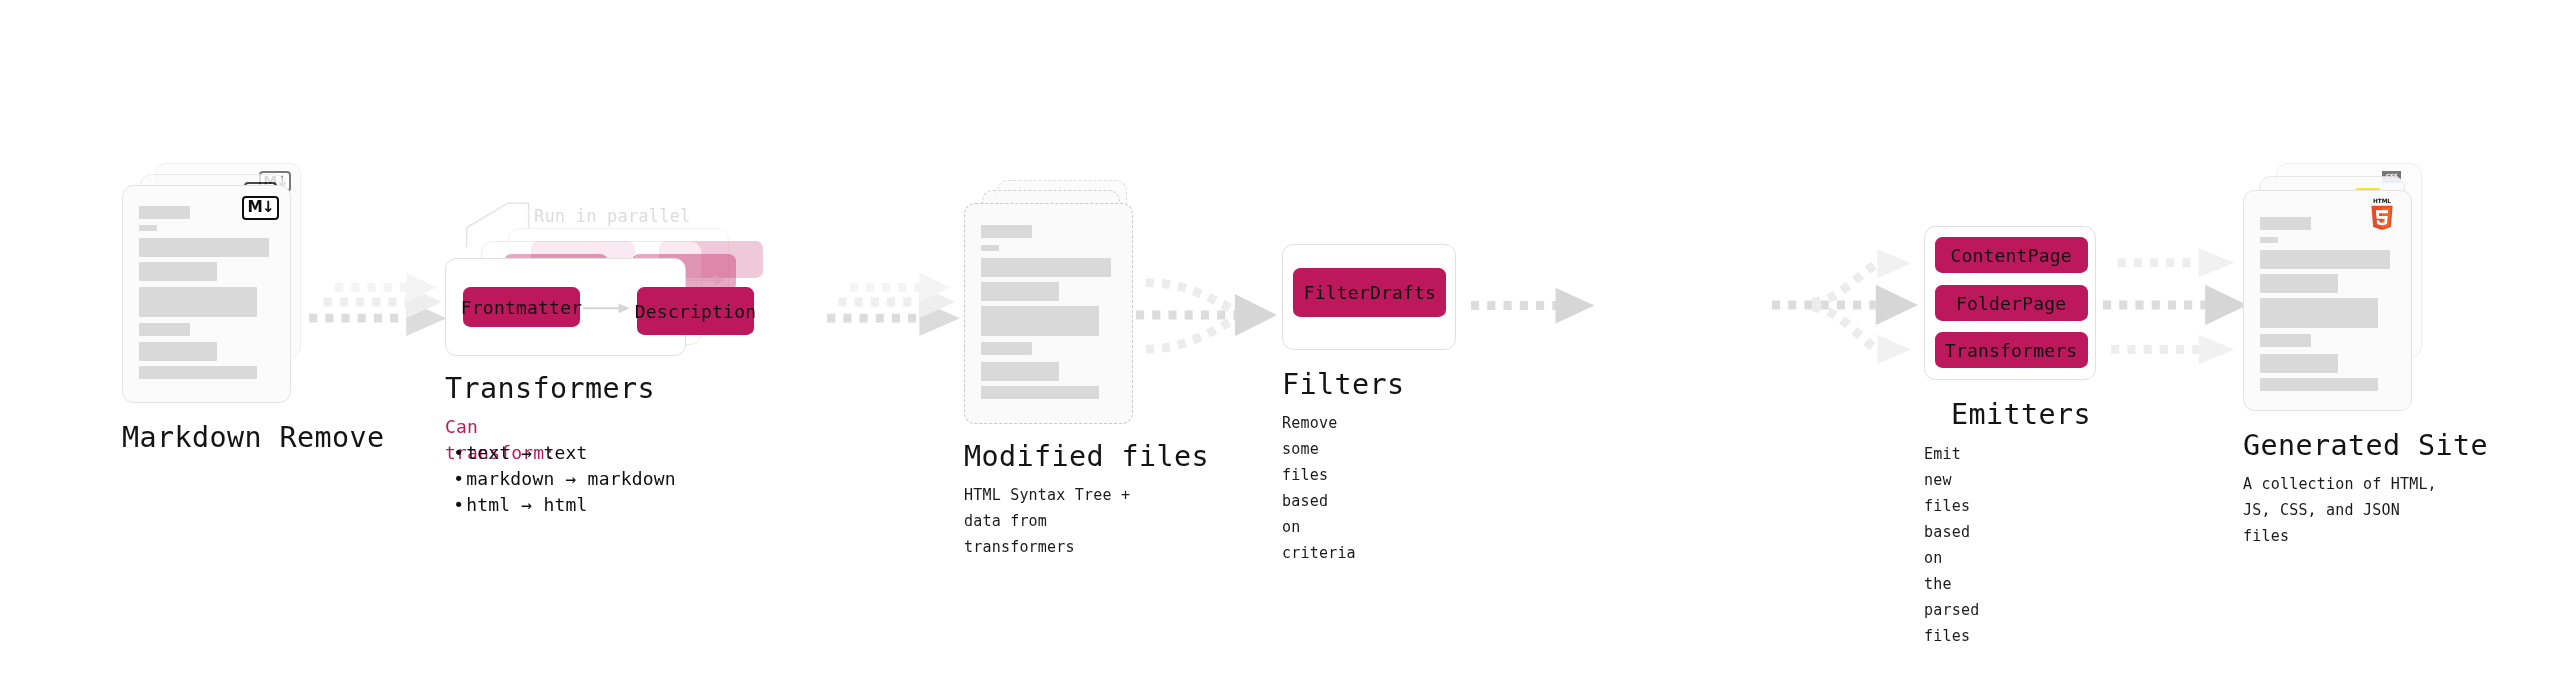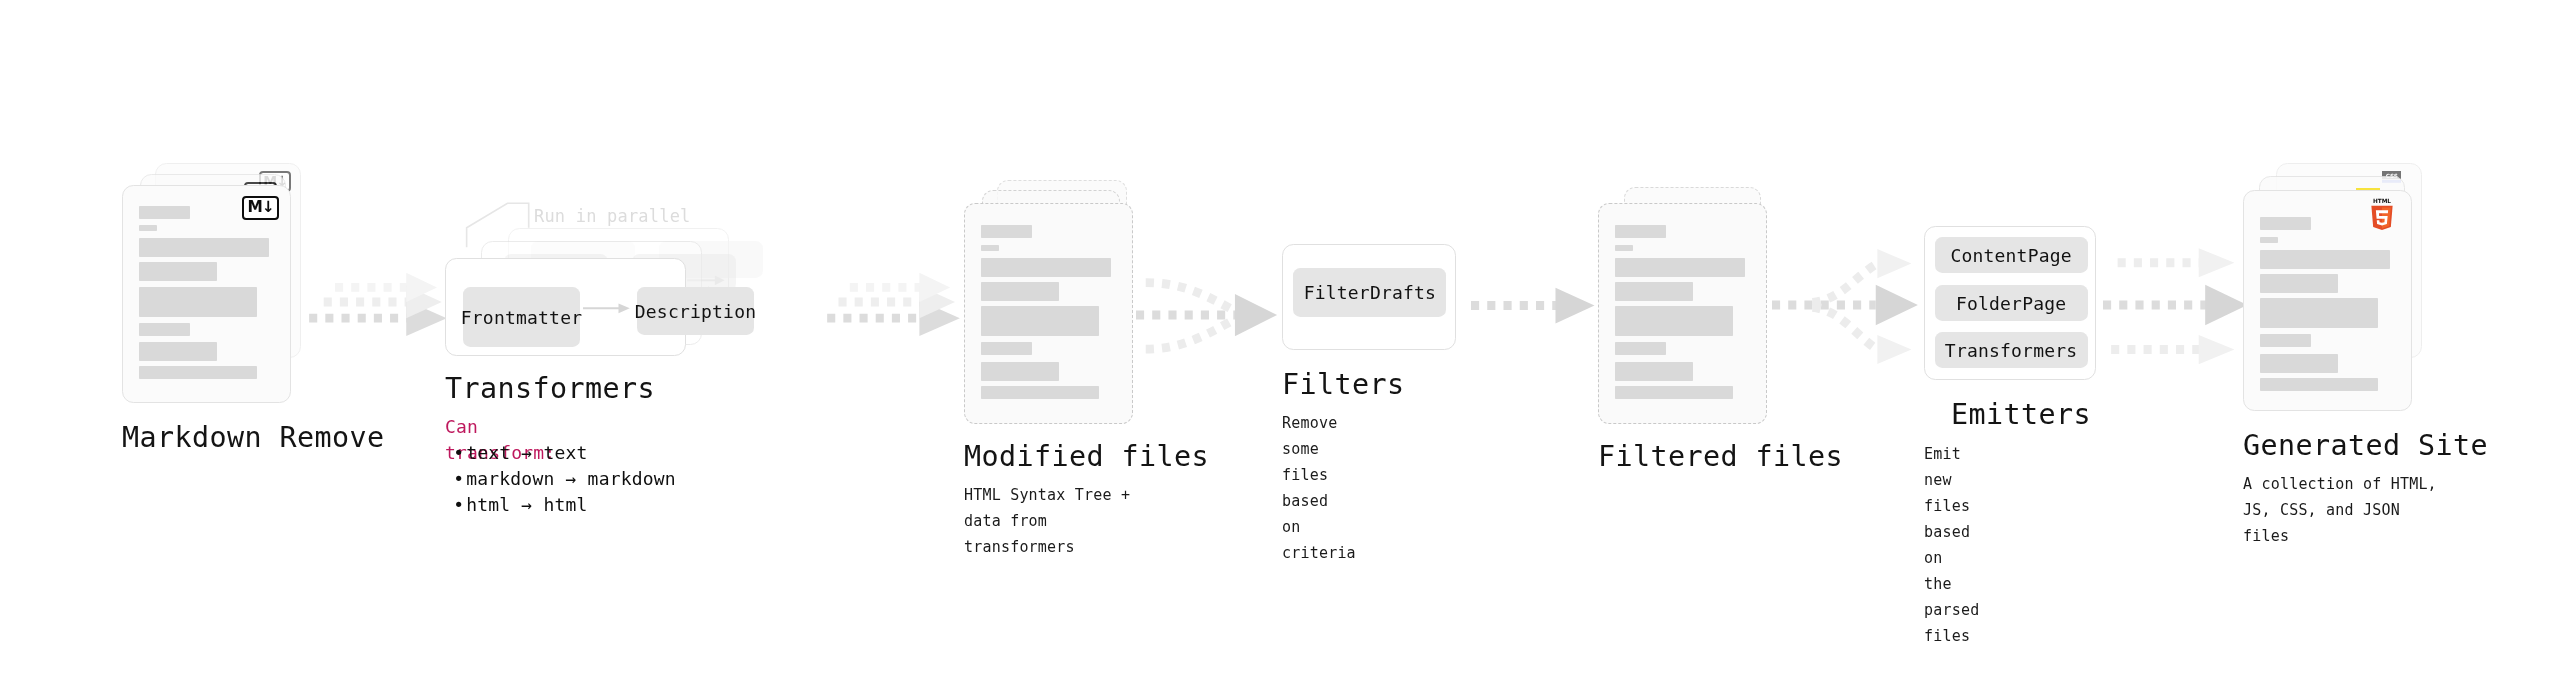--- a/index.html
+++ b/index.html
@@ -84,21 +84,21 @@
   
   .groupbox{
     position:absolute;
     border:1.3px solid #e0e0e0;
     border-radius:11.4px;
     background:#ffffff;
     box-sizing:border-box;
   }
   .pill{
     position:absolute;
-    background:#e5e5e5;
+    background:#be185d;
     border-radius:7.3px;
     display:flex;align-items:center;justify-content:center;
     font-size:18px;letter-spacing:0.2px;color:#121212;
     box-sizing:border-box;
     white-space:nowrap;
   }
 
   
   .arrow-svg{position:absolute;overflow:visible;}
 
@@ -176,21 +176,21 @@
       <div class="pill" style="left:22px;top:12.2px;width:104px;height:37px;color:transparent;opacity:0.6;"></div>
       <div class="pill" style="left:150px;top:12.2px;width:104px;height:37px;color:transparent;opacity:0.6;"></div>
     </div>
     <svg class="arrow-svg" style="left:234px;top:89px;" width="42" height="16.3" viewBox="0 0 52 20">
       <line x1="0" y1="9" x2="38" y2="9" stroke="#e6e6e6" stroke-width="2.4"></line>
       <polygon points="36,3 48,9 36,15" fill="#e6e6e6"></polygon>
     </svg>
 
     <div class="groupbox" style="left:0px;top:63px;width:241px;height:98px;"></div>
 
-    <div class="pill" style="left:18px;top:92px;width:117px;height:60px;">Frontmatter</div>
+    <div class="pill" style="left:18px;top:92px;width:117px;height:40px;">Frontmatter</div>
 
     <svg class="arrow-svg" style="left:138px;top:106px;" width="50" height="16.3" viewBox="0 0 62 20">
       <line x1="0" y1="9" x2="46" y2="9" stroke="#d6d6d6" stroke-width="2.4"></line>
       <polygon points="44,3 58,9 44,15" fill="#d6d6d6"></polygon>
     </svg>
 
     <div class="pill" style="left:192px;top:92px;width:117px;height:48px;">Description</div>
 
     <div class="stage-title" style="position:absolute;left:0px;top:177px;">Transformers</div>
 
@@ -254,40 +254,20 @@
     <div class="stage-title" style="position:absolute;left:0px;top:124px;">Filters</div>
     <div class="stage-desc" style="position:absolute;left:0px;top:166px;">Remove some files based
 on criteria</div>
   </div>
 
   <svg class="arrow-svg" style="left:1471px;top:286px;" width="130" height="39" viewBox="0 0 160 48">
     <line x1="0" y1="24" x2="108" y2="24" stroke="#dcdcdc" stroke-width="11" stroke-dasharray="10 10"></line>
     <polygon points="104,2 152,24 104,46" fill="#d6d6d6"></polygon>
   </svg>
 
-  <div class="stage" style="left:1598px;top:180px;">
-
-    <div class="doc-stack" style="width:187px;height:268px;">
-      <div class="doc dashed" style="left:26px;top:6.5px;width:137px;height:177px;opacity:0.7;"></div>
-      <div class="doc dashed" style="left:0px;top:23px;width:169px;height:221px;">
-        <div class="doc-body">
-          <div class="bar" style="left:16.3px;top:21px;width:51px;height:13px;"></div>
-          <div class="bar" style="left:16.3px;top:41px;width:18px;height:5.7px;"></div>
-          <div class="bar" style="left:16.3px;top:54px;width:130px;height:18.7px;"></div>
-          <div class="bar" style="left:16.3px;top:78px;width:78px;height:18.7px;"></div>
-          <div class="bar" style="left:16.3px;top:102px;width:118px;height:30px;"></div>
-          <div class="bar" style="left:16.3px;top:138px;width:51px;height:13px;"></div>
-          <div class="bar" style="left:16.3px;top:158px;width:78px;height:18.7px;"></div>
-          <div class="bar" style="left:16.3px;top:182px;width:118px;height:13px;"></div>
-        </div>
-      </div>
-    </div>
-
-    <div class="stage-title" style="position:absolute;left:0px;top:260px;">Filtered files</div>
-  </div>
 
   <svg class="arrow-svg" style="left:1772px;top:236px;" width="154" height="146" viewBox="0 0 190 180">
     <g stroke-dasharray="10 10" stroke-width="11" fill="none">
       <line x1="0" y1="85" x2="128" y2="85" stroke="#dcdcdc"></line>
       <path d="M50,82 C86,78 102,50 130,34" stroke="#ececec"></path>
       <path d="M50,88 C86,92 102,122 130,140" stroke="#ececec"></path>
     </g>
     <polygon points="128,60 180,85 128,110" fill="#d6d6d6"></polygon>
     <polygon points="130,16 172,34 130,52" fill="#f1f1f1"></polygon>
     <polygon points="130,122 172,140 130,158" fill="#f1f1f1"></polygon>

